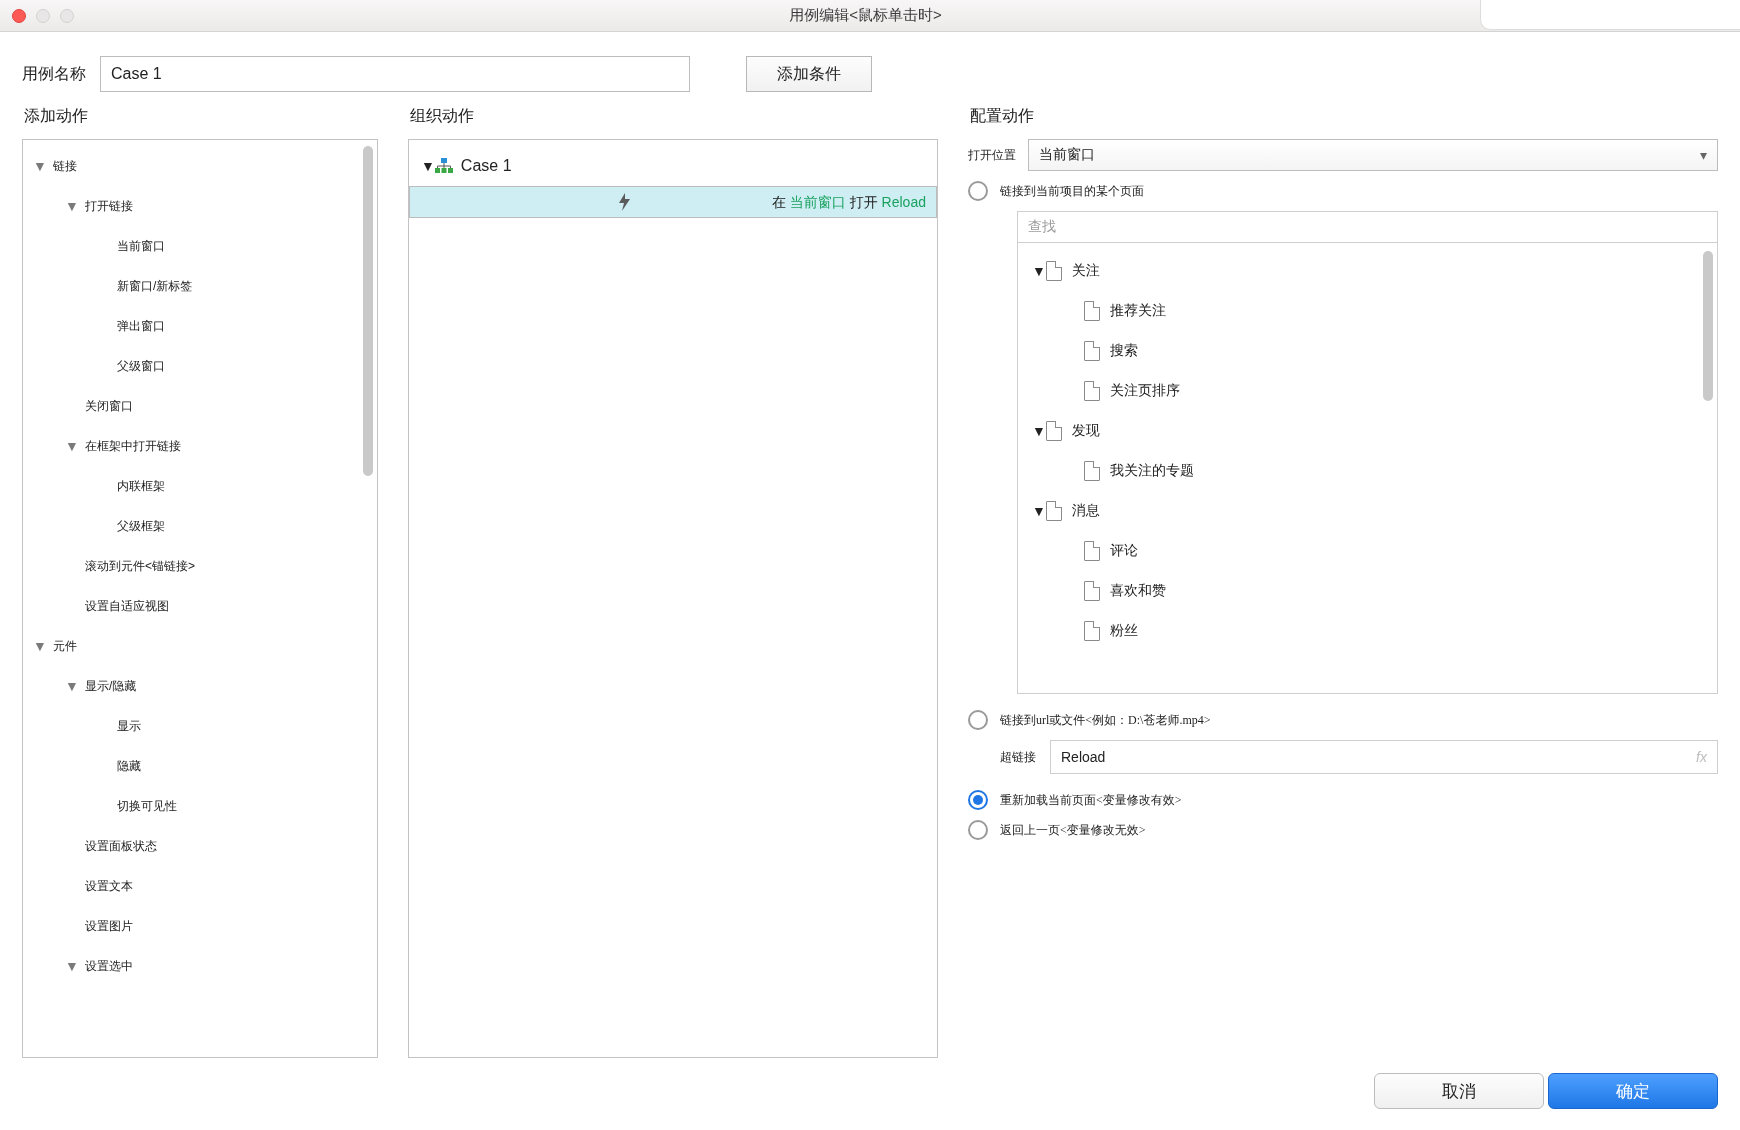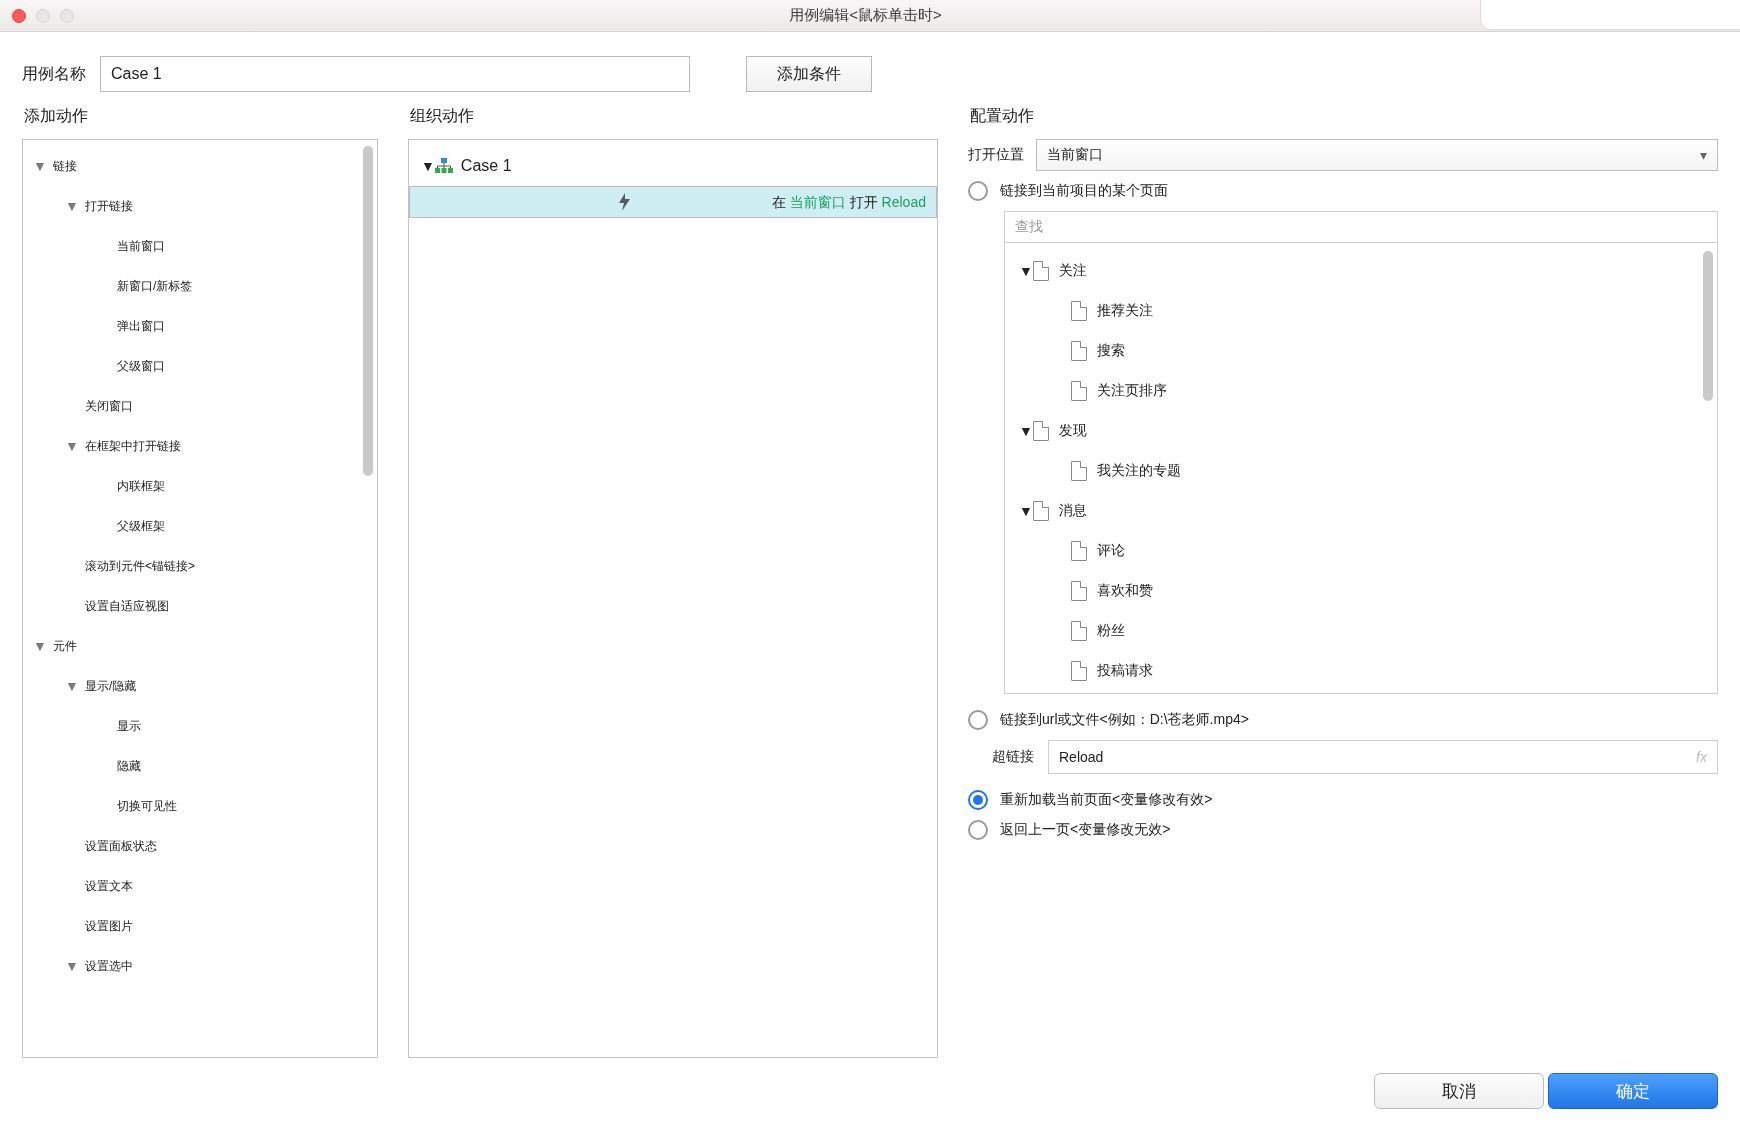--- a/index.html
+++ b/index.html
@@ -43,22 +43,22 @@
   .bolt svg{display:block;}
   .lk{color:#19a15f;}
   
   .cfg{display:flex;flex-direction:column;gap:10px;}
   .row{display:flex;align-items:center;gap:12px;}
   .sel{flex:1;height:32px;border:1px solid #bdbdbd;background:linear-gradient(#fff,#f4f4f4);display:flex;align-items:center;justify-content:space-between;padding:0 10px;}
   .sel .car{color:#666;}
   .radio{width:20px;height:20px;border-radius:50%;border:2px solid #9a9a9a;display:inline-block;position:relative;flex:0 0 auto;}
   .radio.on{border-color:#1f77e6;}
   .radio.on::after{content:"";position:absolute;left:3px;top:3px;width:10px;height:10px;border-radius:50%;background:#1f77e6;}
-  .cfg .rlabel{font-size:14px;}
-  .subbox{margin-left:36px;border:1px solid #cfcfcf;display:flex;flex-direction:column;}
+  .cfg .rlabel{font-size:12px;font-family:Liberation Serif, serif;}
+  .subbox{margin-left:49px;border:1px solid #cfcfcf;display:flex;flex-direction:column;}
   .search{border:1px solid #cfcfcf;margin:-1px -1px 0 -1px;height:32px;display:flex;align-items:center;padding:0 10px;color:#9a9a9a;background:#fff;}
   .ptree{position:relative;padding:8px 0 12px 0;height:450px;}
   .ptree .scrollfake{height:150px;top:8px;}
   .prow{display:flex;align-items:center;height:40px;}
   .pageico{width:16px;height:20px;margin-right:10px;display:inline-block;position:relative;border:1.2px solid #8a8a8a;border-radius:1px;background:#fff;}
   .pageico::before{content:"";position:absolute;right:-1px;top:-1px;width:6px;height:6px;background:#fff;border-left:1.2px solid #8a8a8a;border-bottom:1.2px solid #8a8a8a;}
   .hl{display:flex;align-items:center;gap:14px;margin-left:0;}
   .hlinput{flex:1;height:34px;border:1px solid #cfcfcf;padding:0 10px;color:#9a9a9a;font-size:16px;display:flex;align-items:center;justify-content:space-between;}
   .fx{color:#bdbdbd;font-style:italic;}
   
@@ -288,34 +288,29 @@
           <div class="prow">
               <span class="ind" style="width:66px"></span>
               <span class="pageico"></span>
               <span class="txt">喜欢和赞</span>
             </div>
           <div class="prow">
               <span class="ind" style="width:66px"></span>
               <span class="pageico"></span>
               <span class="txt">粉丝</span>
             </div>
-          <div class="prow">
-              <span class="ind" style="width:66px"></span>
-              <span class="pageico"></span>
-              <span class="txt">投稿请求</span>
-            </div>
         </div>
       </div>
 
       <div class="row" style="margin-top:6px">
         <span class="radio"></span>
         <span class="rlabel">链接到url或文件&lt;例如：D:\苍老师.mp4&gt;</span>
       </div>
 
-      <div class="hl" style="margin-left:24px">
+      <div class="hl" style="margin-left:32px">
         <span class="rlabel">超链接</span>
         <div class="hlinput">
           <span>Reload</span>
           <span class="fx">fx</span>
         </div>
       </div>
 
       <div class="row" style="margin-top:6px">
         <span class="radio on"></span>
         <span class="rlabel">重新加载当前页面&lt;变量修改有效&gt;</span>

